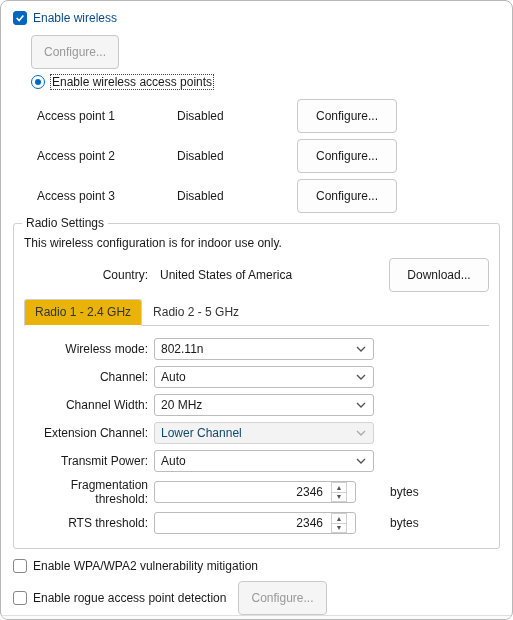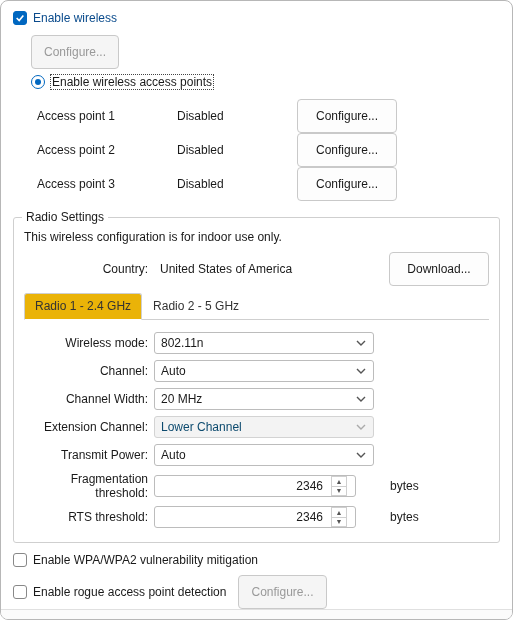--- a/index.html
+++ b/index.html
@@ -63,23 +63,24 @@
   .btn {
     display:inline-flex; align-items:center; justify-content:center;
     height:34px; padding:0 12px;
     border:1px solid #c9c9c9; border-radius:4px;
     background:#fdfdfd; font-size:12px; color:#1a1a1a;
     min-width:78px;
   }
   .btn.disabled { color:#999; background:#f5f5f5; }
   .btn.primary { border-color:#0067c0; box-shadow: inset 0 0 0 1px #0067c0; }
   .ap-grid {
-    margin: 10px 0 6px 24px;
+    margin: 10px 0 0 24px;
     display:grid;
     grid-template-columns: 140px 120px 100px;
+    row-gap: 6px;
     align-items:center;
   }
   .groupbox {
     border:1px solid #cfcfcf; border-radius:3px;
     margin-top:10px; padding:8px 10px 14px 10px;
     position:relative;
   }
   .groupbox .legend {
     position:absolute; top:-8px; left:8px;
     background:#fff; padding:0 4px; font-size:12px;text-align:center;

